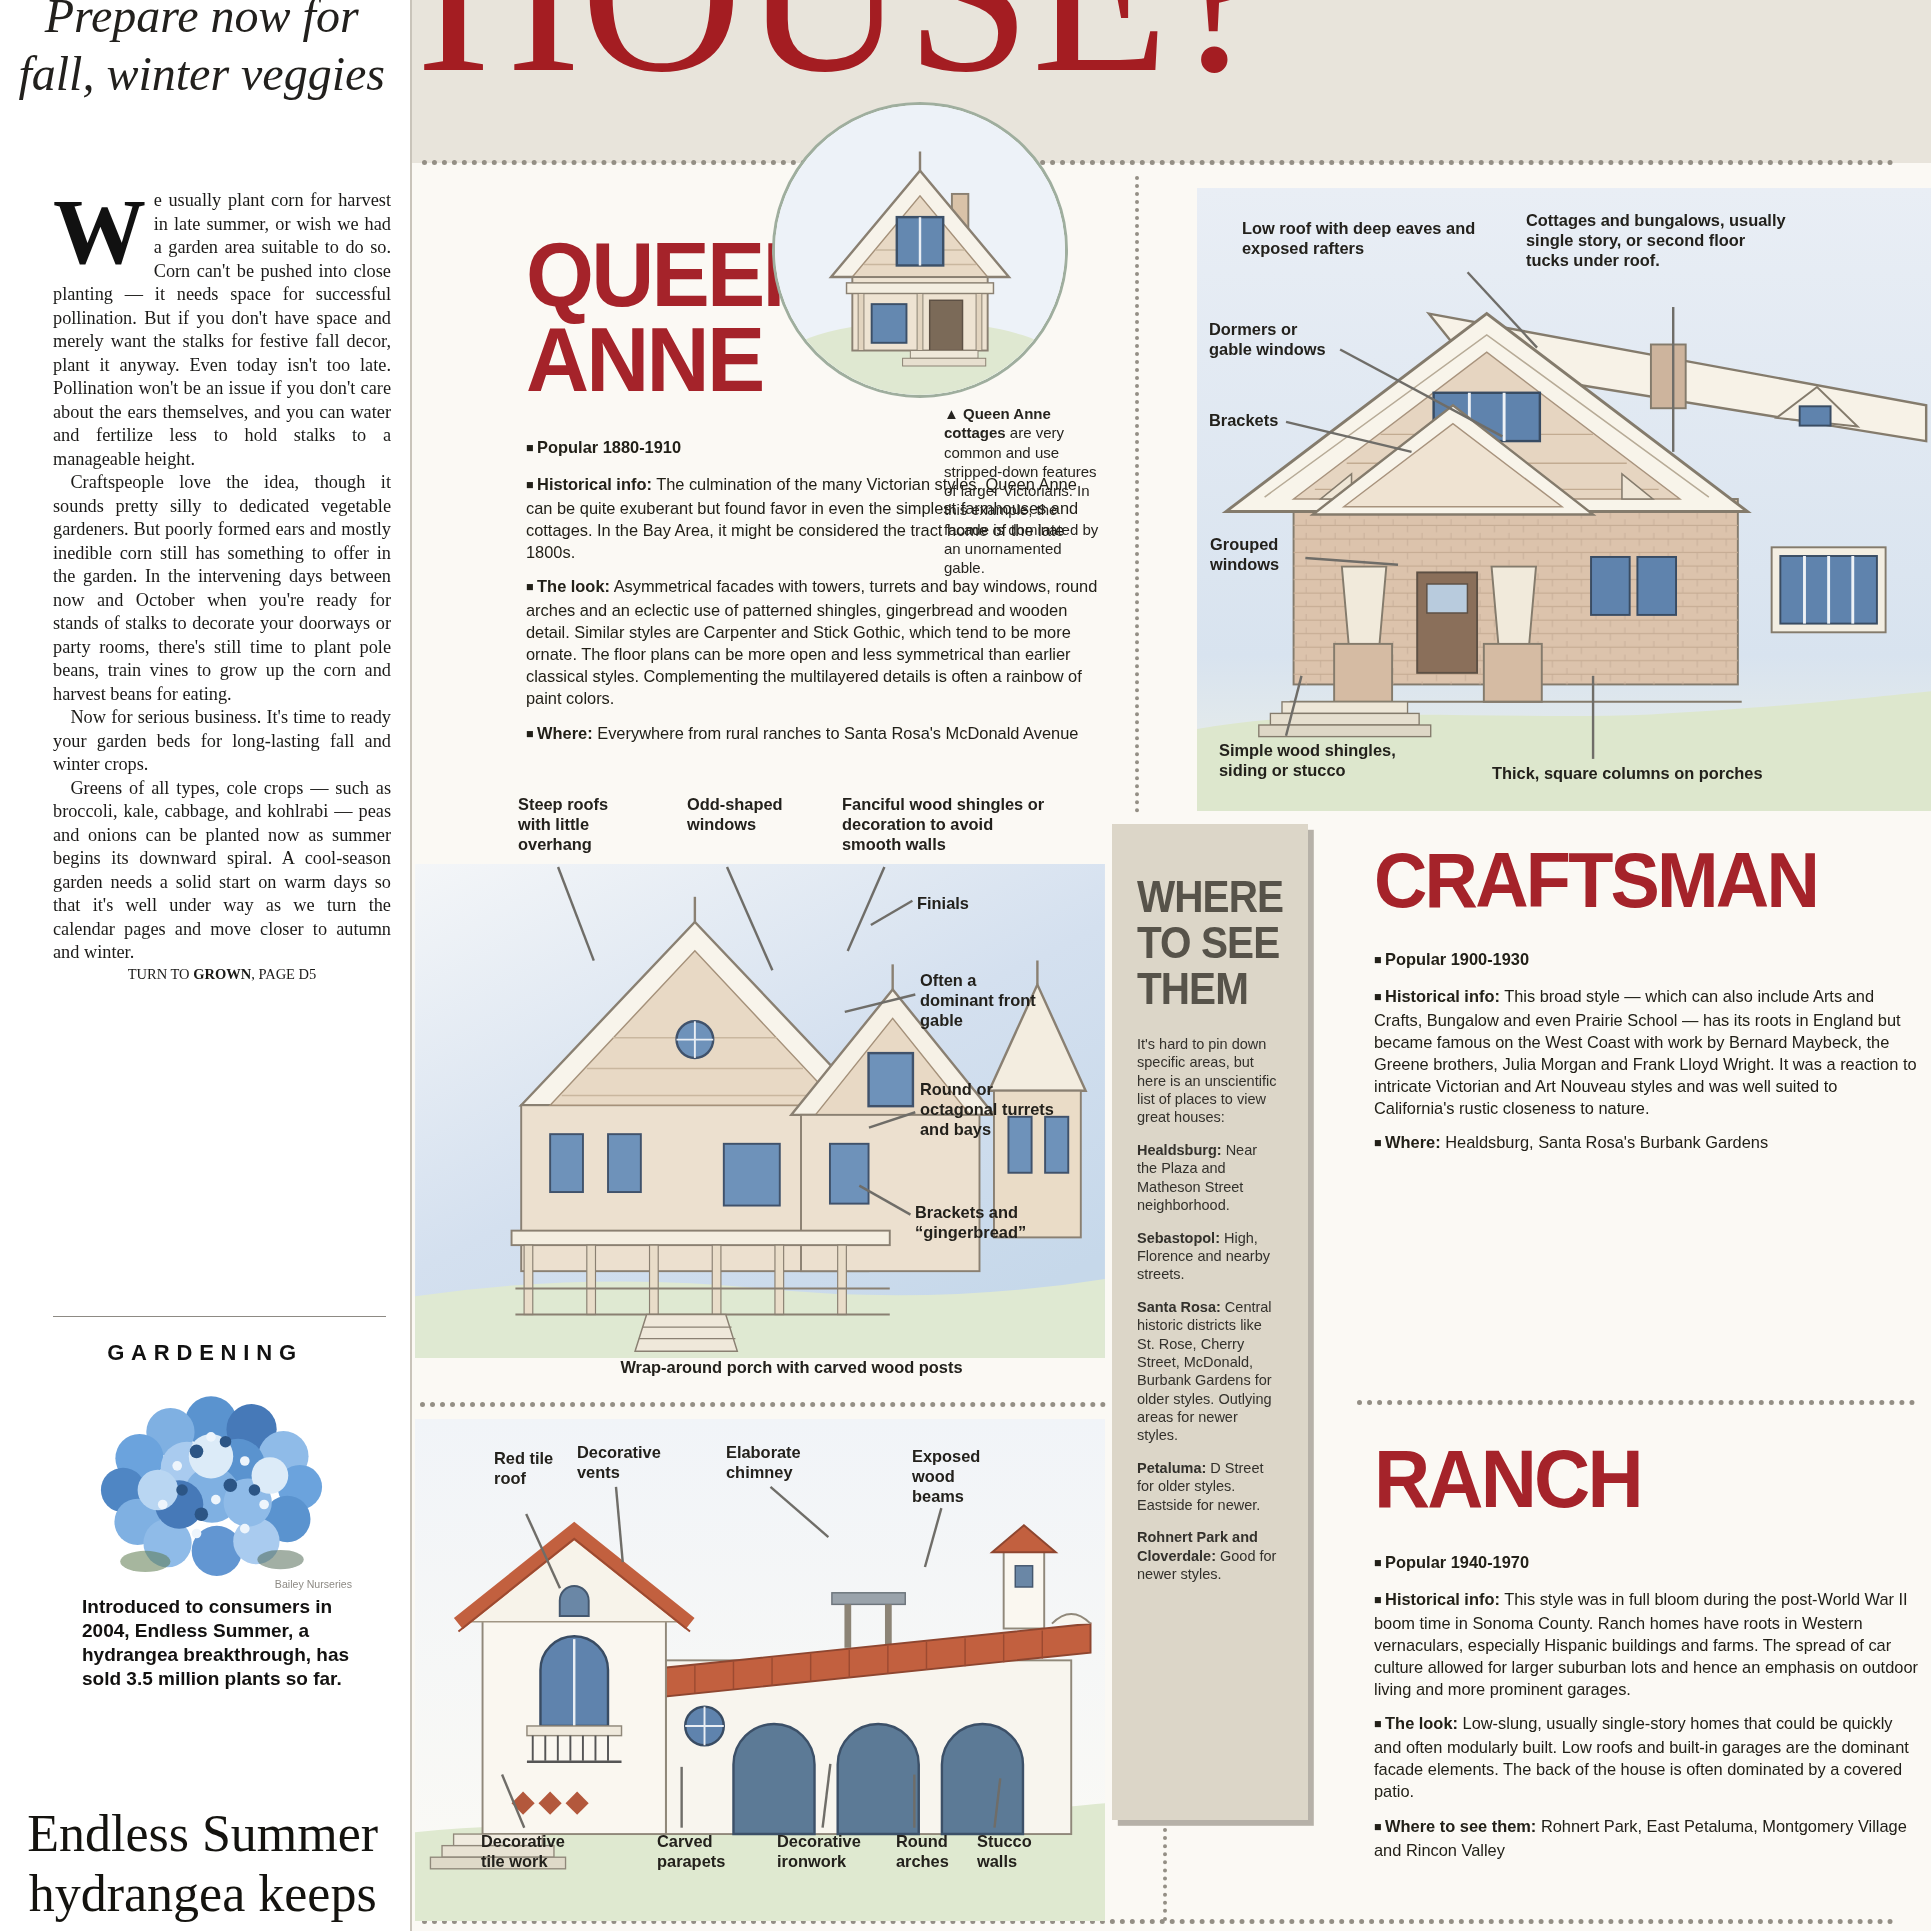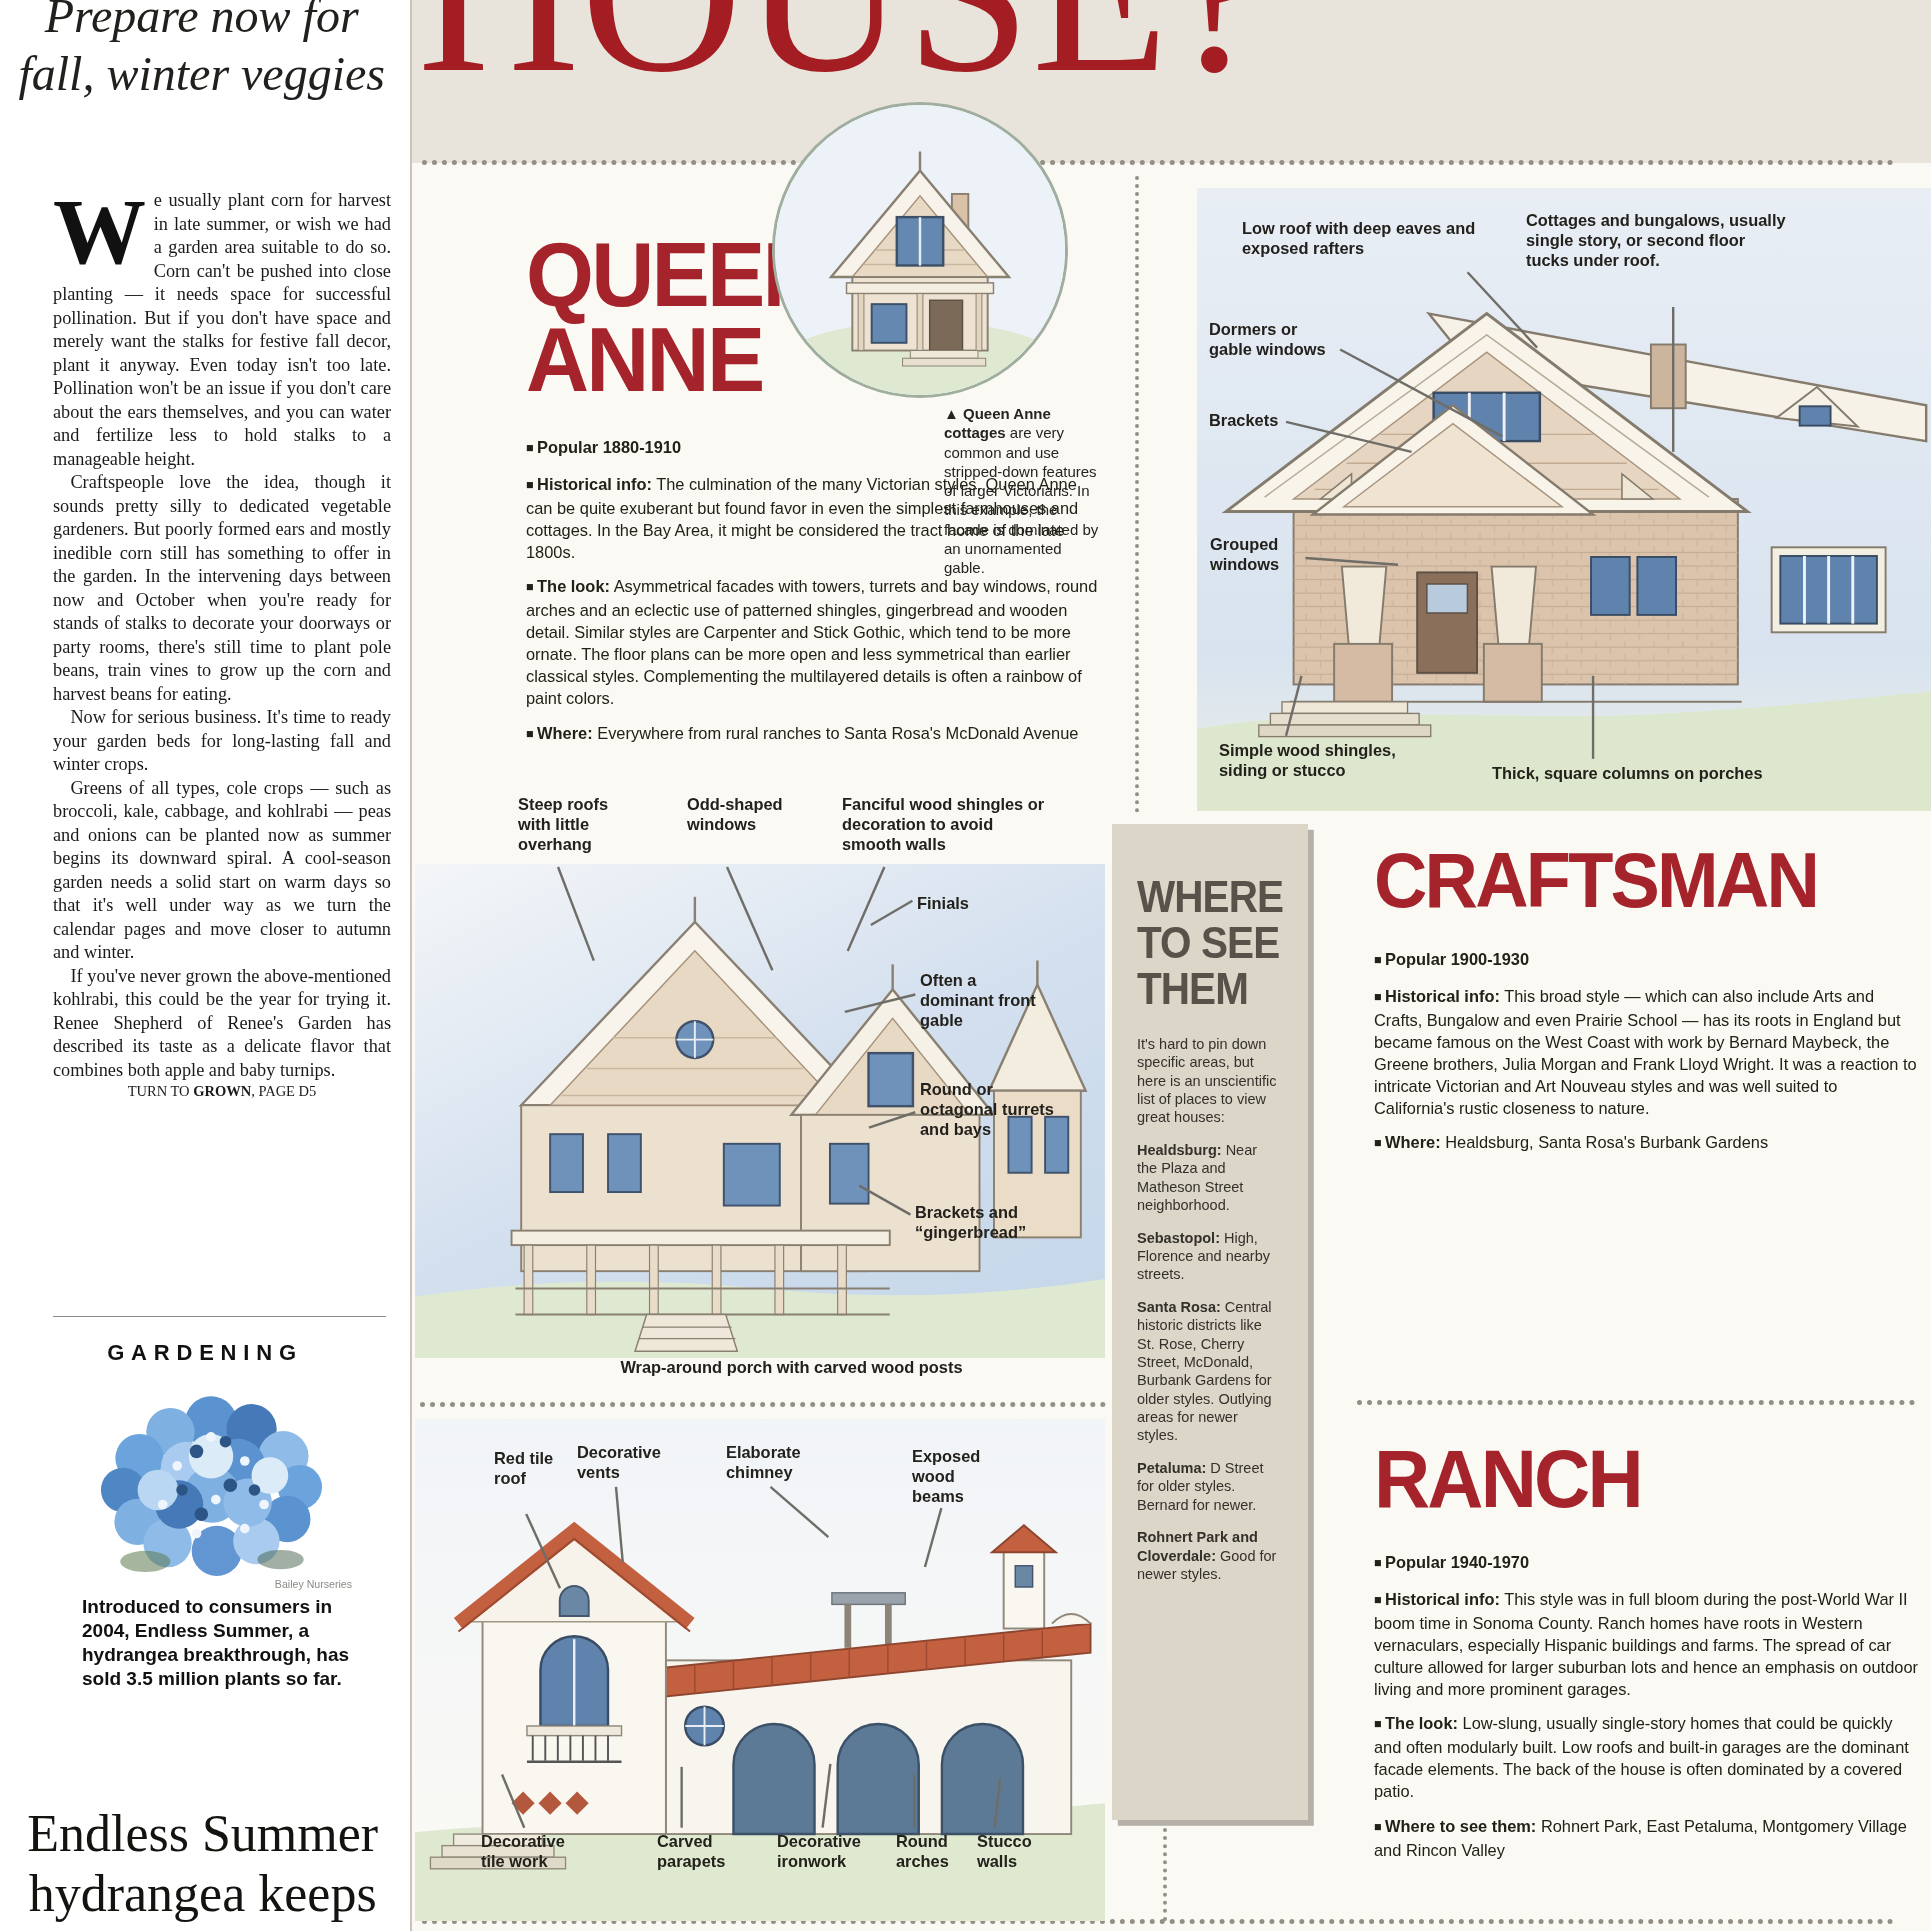--- a/index.html
+++ b/index.html
@@ -90,21 +90,20 @@
   <div class="dot-h" style="left:422px;top:1919px;width:1472px;"></div>
   <div class="dot-v" style="left:1163px;top:1828px;height:93px;"></div>
 
   <div id="left-col">
     <div id="left-headline">Prepare now for fall, winter veggies</div>
     <div id="left-body">
       <p class="first"><span class="dropcap">W</span><span>e usually plant corn for harvest in late summer, or wish we had a garden area suitable to do so. Corn can't be pushed into close planting — it needs space for successful pollination. But if you don't have space and merely want the stalks for festive fall decor, plant it anyway. Even today isn't too late. Pollination won't be an issue if you don't care about the ears themselves, and you can water and fertilize less to hold stalks to a manageable height.</span></p>
       <p>Craftspeople love the idea, though it sounds pretty silly to dedicated vegetable gardeners. But poorly formed ears and mostly inedible corn still has something to offer in the garden. In the intervening days between now and October when you're ready for stands of stalks to decorate your doorways or party rooms, there's still time to plant pole beans, train vines to grow up the corn and harvest beans for eating.</p>
       <p>Now for serious business. It's time to ready your garden beds for long-lasting fall and winter crops.</p>
       <p>Greens of all types, cole crops — such as broccoli, kale, cabbage, and kohlrabi — peas and onions can be planted now as summer begins its downward spiral. A cool-season garden needs a solid start on warm days so that it's well under way as we turn the calendar pages and move closer to autumn and winter.</p>
-      <p>If you've never grown the above-mentioned kohlrabi, this could be the year for trying it. Renee Shepherd of Renee's Garden has described its taste as a delicate flavor that combines both apple and baby turnips.</p>
       <p id="turn-line"><span>TURN TO </span><span class="ref">GROWN</span><span>, PAGE D5</span></p>
     </div>
     <div id="left-divider"></div>
     <div id="gardening-label">GARDENING</div>
 
     <div id="hydrangea">
       <svg width="282" height="200" viewBox="0 0 292 207">
         <circle cx="146" cy="48" r="27" fill="#5a93cf"></circle>
           <circle cx="104" cy="58" r="25" fill="#7fb0e2"></circle>
         <circle cx="188" cy="55" r="26" fill="#4679b8"></circle>
@@ -317,21 +316,21 @@
     <div id="sidebar-title">
       <div>WHERE</div>
       <div>TO SEE</div>
       <div>THEM</div>
     </div>
     <div id="sidebar-body">
       <div>It's hard to pin down specific areas, but here is an unscientific list of places to view great houses:</div>
       <div class="entry"><span class="place">Healdsburg:</span> <span>Near the Plaza and Matheson Street neighborhood.</span></div>
       <div class="entry"><span class="place">Sebastopol:</span> <span>High, Florence and nearby streets.</span></div>
       <div class="entry"><span class="place">Santa Rosa:</span> <span>Central historic districts like St. Rose, Cherry Street, McDonald, Burbank Gardens for older styles. Outlying areas for newer styles.</span></div>
-      <div class="entry"><span class="place">Petaluma:</span> <span>D Street for older styles. Bernard for newer.</span></div>
+      <div class="entry"><span class="place">Petaluma:</span> <span>D Street for older styles. Eastside for newer.</span></div>
       <div class="entry"><span class="place">Rohnert Park and Cloverdale:</span> <span>Good for newer styles.</span></div>
     </div>
   </div>
 
   <div id="ra-title" class="sec-title">RANCH</div>
   <div id="ra-bullets" class="bullets">
     <p><span class="bl">Popular 1940-1970</span> <span></span></p>
     <p><span class="bl">Historical info:</span> <span>This style was in full bloom during the post-World War II boom time in Sonoma County. Ranch homes have roots in Western vernaculars, especially Hispanic buildings and farms. The spread of car culture allowed for larger suburban lots and hence an emphasis on outdoor living and more prominent garages.</span></p>
     <p><span class="bl">The look:</span> <span>Low-slung, usually single-story homes that could be quickly and often modularly built. Low roofs and built-in garages are the dominant facade elements. The back of the house is often dominated by a covered patio.</span></p>
     <p><span class="bl">Where to see them:</span> <span>Rohnert Park, East Petaluma, Montgomery Village and Rincon Valley</span></p>

